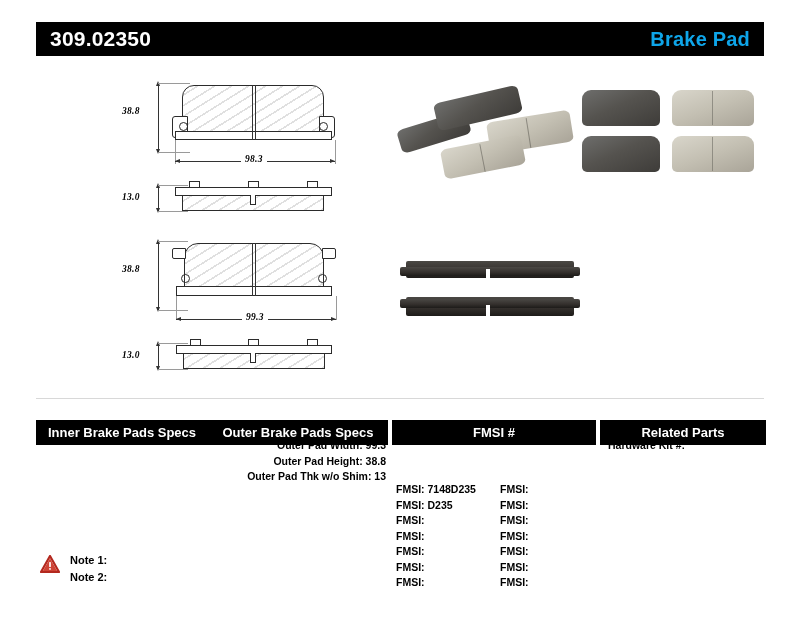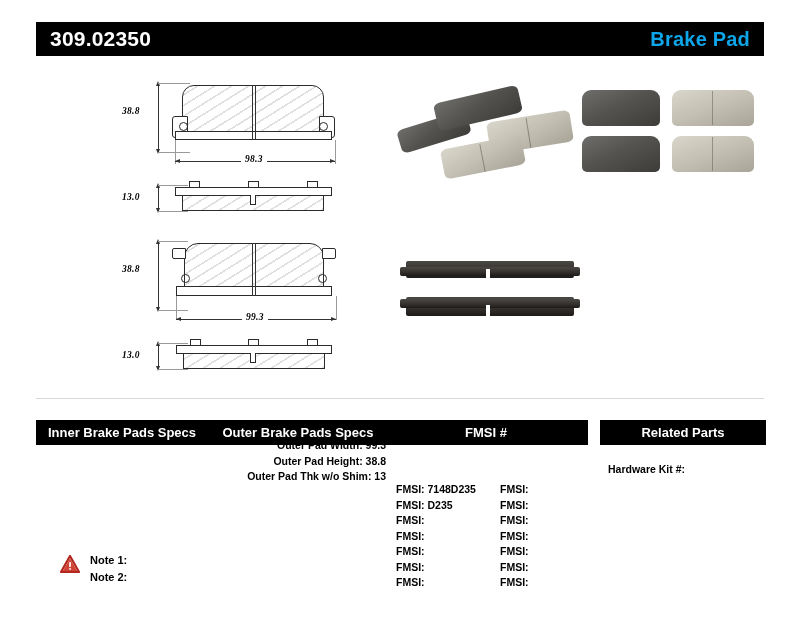--- a/index.html
+++ b/index.html
@@ -89,21 +89,21 @@
   .col-body { position:absolute; top:29px; }
   .spec-line {
     font-size:10.5px; font-weight:bold; line-height:15.5px; white-space:nowrap;
   }
   .spec-right { text-align:right; }
 
   .fmsi-grid { position:relative; }
   .fmsi-col { position:absolute; top:0;margin-top:8px; }
 
   
-  #notes { position:absolute; left:60px; top:552px; display:flex; align-items:flex-start; gap:10px;justify-content:center; }
+  #notes { position:absolute; left:40px; top:552px; display:flex; align-items:flex-start; gap:10px;justify-content:center; }
   #warning-triangle { margin-top:3px; }
   .note-line { font-size:11px; font-weight:bold; line-height:17px; white-space:nowrap; }
 </style>
 </head>
 <body>
 
 <div id="header-bar">
   <div id="part-number">309.02350</div>
   <div id="product-title">Brake Pad</div>
 </div>
@@ -238,21 +238,21 @@
 
 <div id="spec-table">
 
   <div class="thead-row">
     <div class="thead-cell" style="left:0px; width:172px;">
       <span>Inner Brake Pads Specs</span>
     </div>
     <div class="thead-cell" style="left:172px; width:180px;">
       <span>Outer Brake Pads Specs</span>
     </div>
-    <div class="thead-cell" style="left:348px; width:204px;">
+    <div class="thead-cell" style="left:356px; width:204px;">
       <span>FMSI #</span>
     </div>
     <div class="thead-cell" style="left:564px; width:166px;justify-content:center;">
       <span>Related Parts</span>
     </div>
   </div>
 
 
   <div class="col-body" style="left:172px; width:178px;">
     <div class="spec-line spec-right">Outer Pad Width: 99.3</div>
@@ -275,21 +275,21 @@
       <div class="spec-line">FMSI:</div>
       <div class="spec-line">FMSI:</div>
       <div class="spec-line">FMSI:</div>
       <div class="spec-line">FMSI:</div>
       <div class="spec-line">FMSI:</div>
       <div class="spec-line">FMSI:</div>
     </div>
   </div>
 
   <div class="col-body" style="left:564px; width:166px;">
-    <div class="spec-line" style="padding-left:8px;margin-top:24px;">Hardware Kit #:</div>
+    <div class="spec-line" style="padding-left:8px;">Hardware Kit #:</div>
   </div>
 </div>
 
 <div id="notes">
   <span id="warning-triangle">
     <svg width="20" height="18" viewBox="0 0 20 18">
       <path d="M10 1 L19 17 L1 17 Z" fill="#ffffff" stroke="#b3281e" stroke-width="2.2" stroke-linejoin="round"></path>
       <path d="M10 3.2 L17.2 16 L2.8 16 Z" fill="#cf4436"></path>
       <rect x="9.15" y="7" width="1.7" height="5" rx=".6" fill="#ffffff"></rect>
       <rect x="9.15" y="13.1" width="1.7" height="1.7" rx=".6" fill="#ffffff"></rect>

